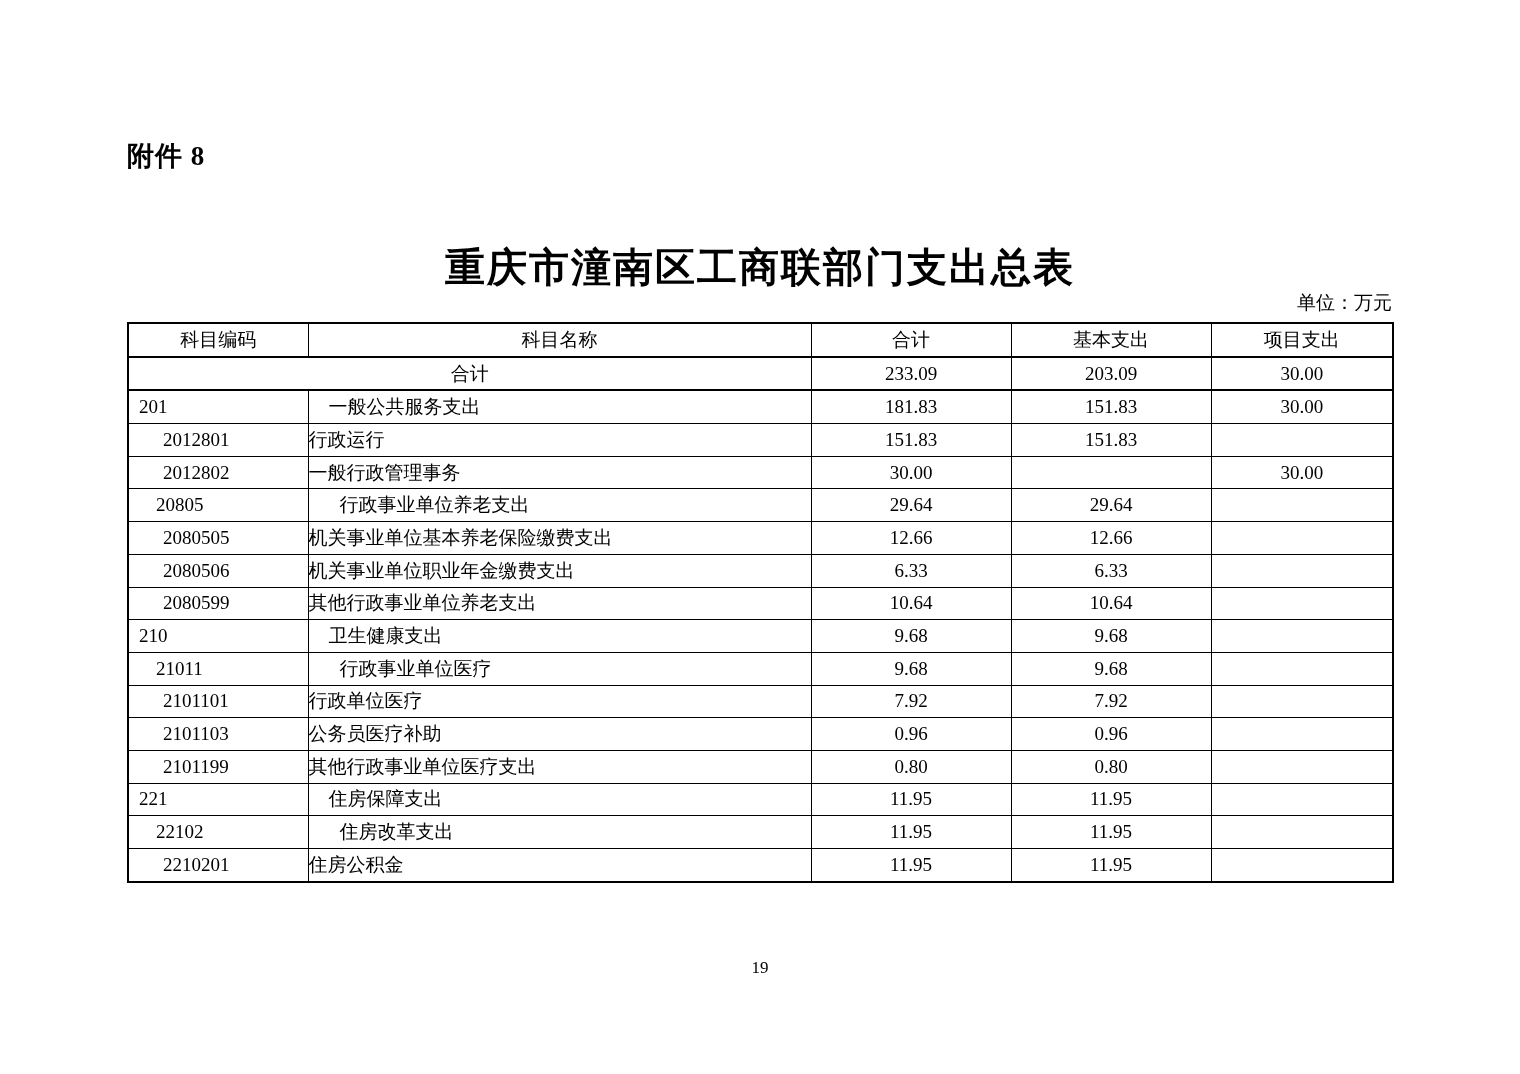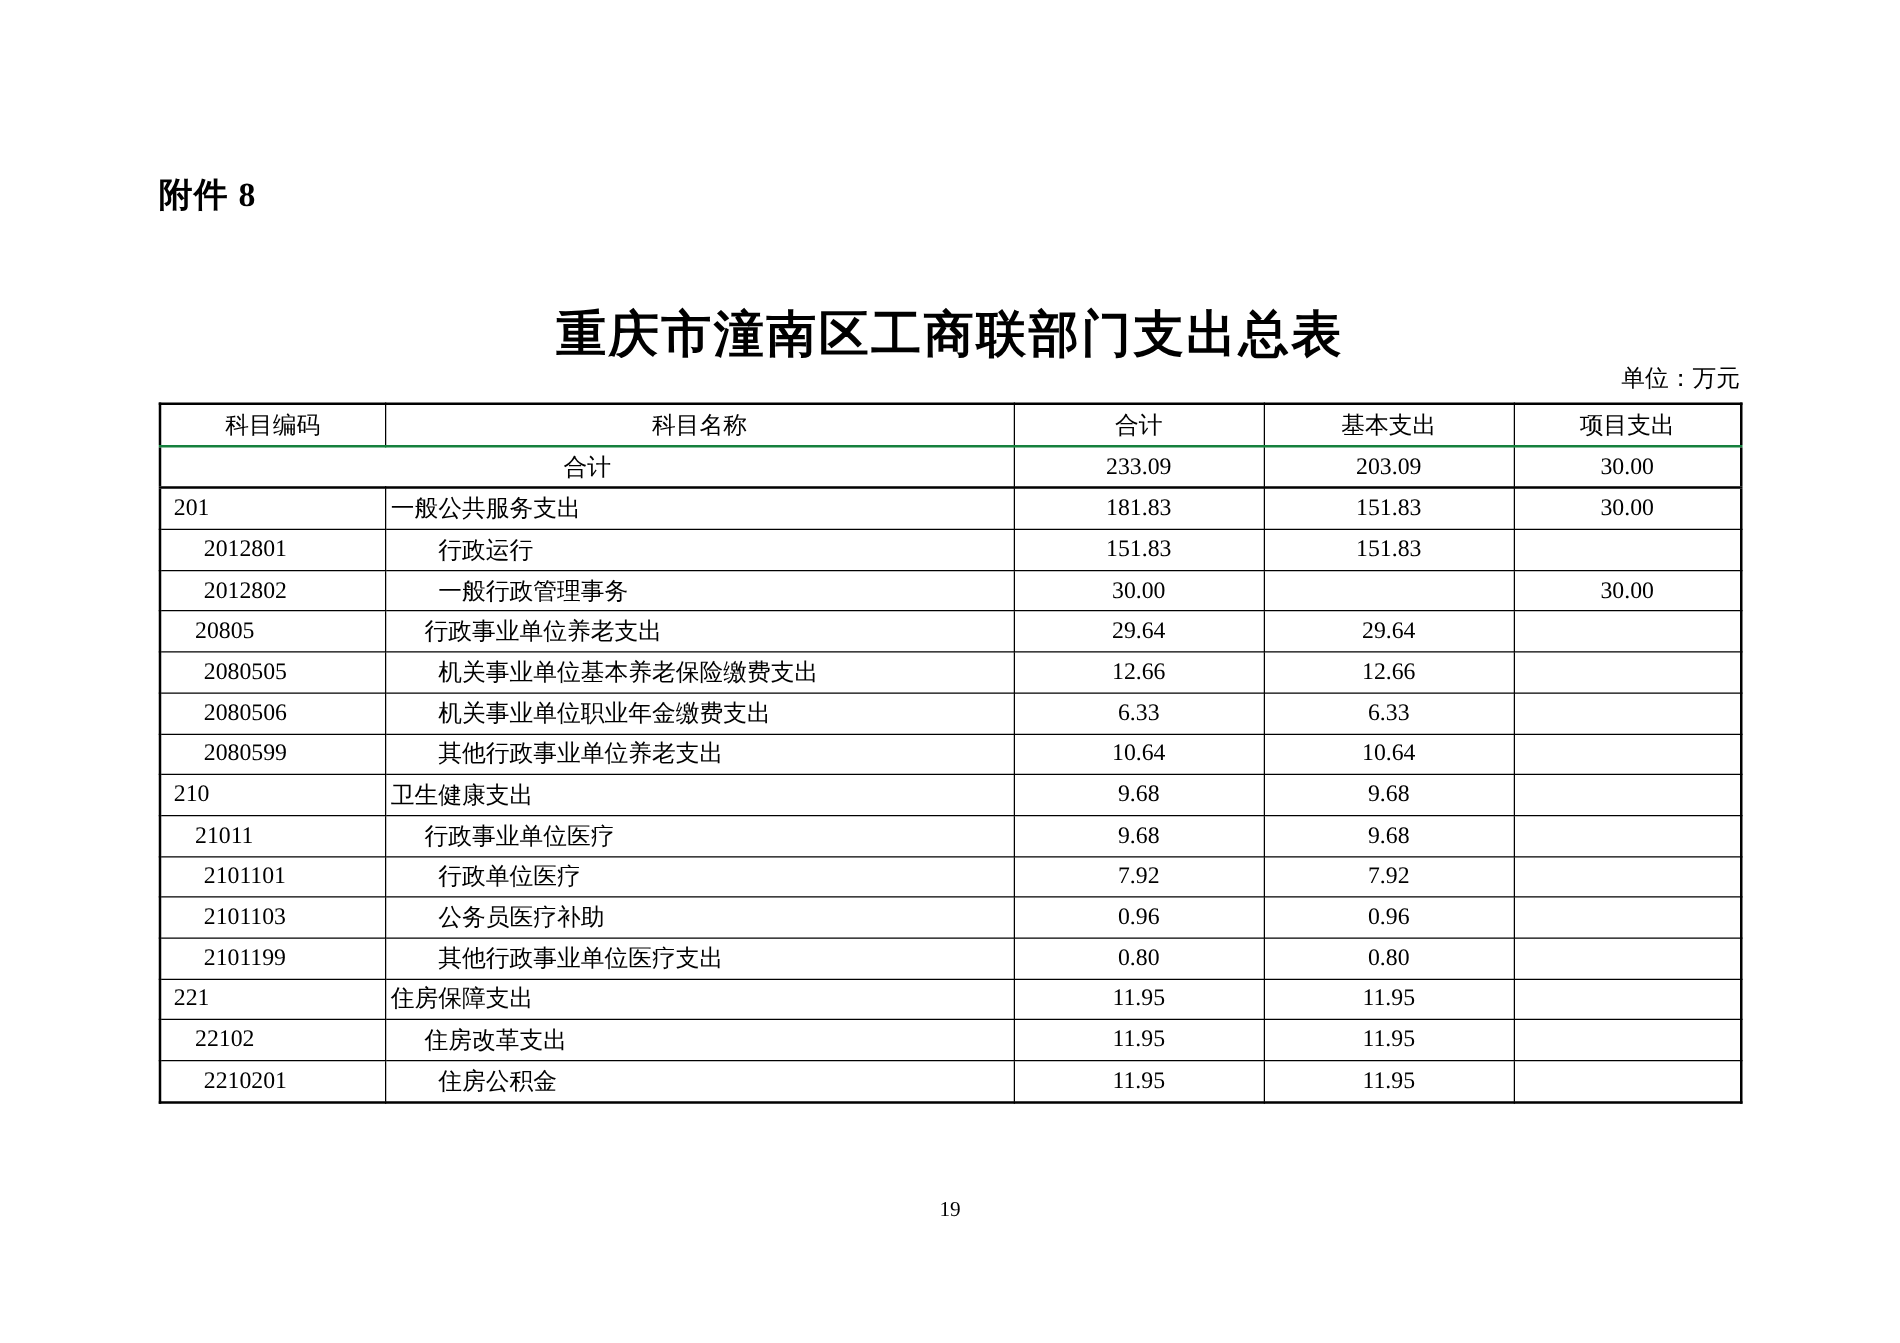--- a/index.html
+++ b/index.html
@@ -57,36 +57,36 @@
     border: 1px solid #000;
     height: 31.7px;
     padding: 0;
     font-size: 19px;
     font-weight: normal;
     white-space: nowrap;
     overflow: hidden;
     vertical-align: middle;
   }
   table.expenditure thead tr {
-    border-bottom: 2px solid #15803d;
+    border-bottom: 2px solid #000000;
   }
   tr.total-row {
     border-bottom: 2px solid #000;
   }
   th.hdr { text-align: center; }
   td.name-center { text-align: center; }
   td.num { text-align: center; padding-right: 10px; }
   td.code { text-align: left; }
   td.name { text-align: left; }
   tr.lvl-1 td.code { padding-left: 10px; }
   tr.lvl-2 td.code { padding-left: 27px; }
   tr.lvl-3 td.code { padding-left: 34px; margin-top: 36px; }
-  tr.lvl-1 td.name { padding-left: 4px; }
+  tr.lvl-1 td.name { padding-left: 20px; }
   tr.lvl-2 td.name { padding-left: 31px; }
-  tr.lvl-3 td.name { padding-left: 42px; }
+  tr.lvl-3 td.name { }
   .page-number {
     position: absolute;
     left: 0;
     top: 958px;
     width: 100%;
     text-align: center;
     font-size: 17px;
   }
 </style>
 </head>

